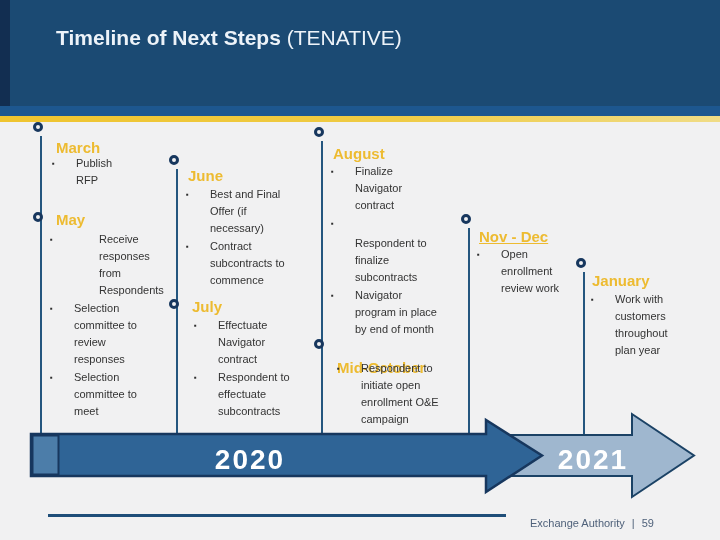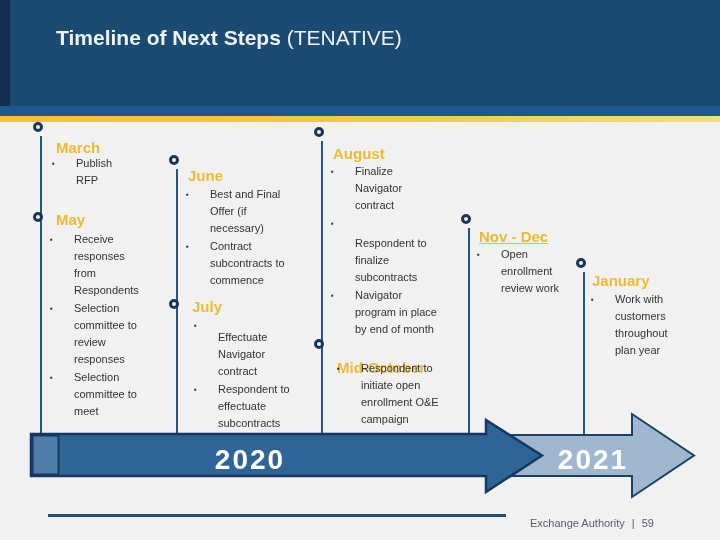--- a/index.html
+++ b/index.html
@@ -71,21 +71,21 @@
       <span class="b-marker">▪</span>
       <span class="b-text" style="width:56px;">Publish RFP</span>
     </div>
   </div>
 
   <div class="node" style="left:33px; top:212px;"></div>
   <div class="ms-label" style="left:56px; top:211px;">May</div>
   <div class="ms-bullets" style="left:50px; top:231px;">
     <div class="b-item">
       <span class="b-marker">▪</span>
-      <span class="b-text" style="width:72px;">Receive responses from Respondents</span>
+      <span class="b-text" style="width:72px;margin-left:25px;">Receive responses from Respondents</span>
     </div>
     <div class="b-item">
       <span class="b-marker">▪</span>
       <span class="b-text" style="width:72px;">Selection committee to review responses</span>
     </div>
     <div class="b-item">
       <span class="b-marker">▪</span>
       <span class="b-text" style="width:72px;">Selection committee to meet</span>
     </div>
   </div>
@@ -101,21 +101,21 @@
       <span class="b-marker">▪</span>
       <span class="b-text" style="width:88px;">Contract subcontracts to commence</span>
     </div>
   </div>
 
   <div class="node" style="left:169px; top:299px;"></div>
   <div class="ms-label" style="left:192px; top:298px;">July</div>
   <div class="ms-bullets" style="left:194px; top:317px;">
     <div class="b-item">
       <span class="b-marker">▪</span>
-      <span class="b-text" style="width:78px;margin-top:12px;">Effectuate Navigator contract</span>
+      <span class="b-text" style="width:78px;">Effectuate Navigator contract</span>
     </div>
     <div class="b-item">
       <span class="b-marker">▪</span>
       <span class="b-text" style="width:78px;">Respondent to effectuate subcontracts</span>
     </div>
   </div>
 
   <div class="node" style="left:314px; top:127px;"></div>
   <div class="ms-label" style="left:333px; top:145px;">August</div>
   <div class="ms-bullets" style="left:331px; top:163px;">

